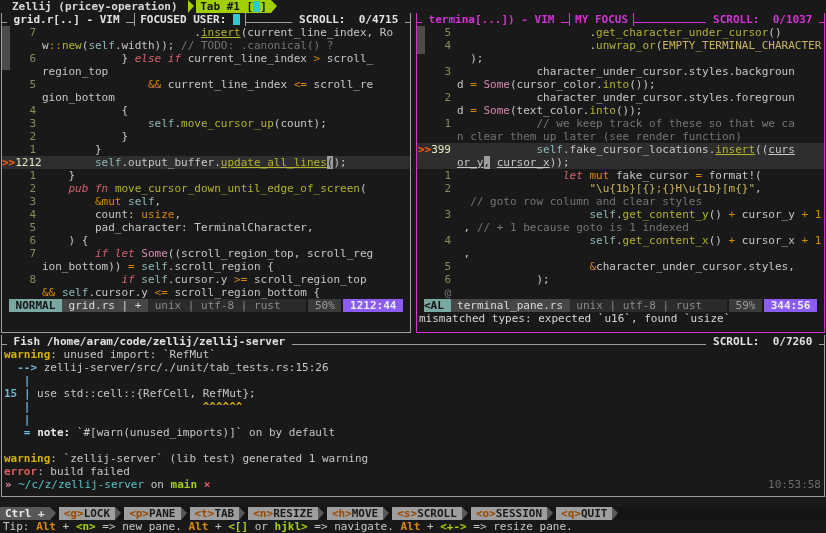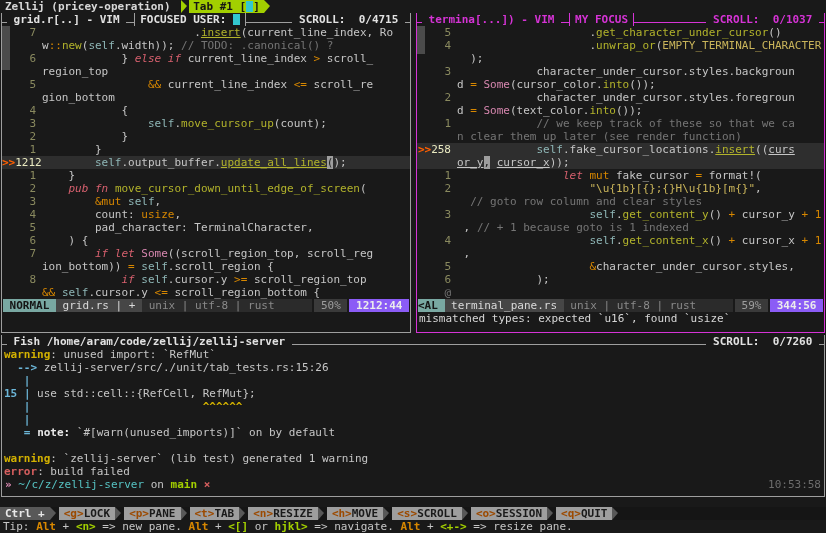--- a/index.html
+++ b/index.html
@@ -1,20 +1,20 @@
 <!DOCTYPE html>
 <html><head>
 <meta charset="utf-8">
 <style>
   *{margin:0;padding:0;box-sizing:border-box}
   html,body{background:#000}
   .screen{position:relative;width:826px;height:533px;background:#191919;overflow:hidden;
     font-family:"DejaVu Sans Mono","Liberation Mono",monospace;font-size:11px;line-height:13px;color:#c6c6c6}
   
-  .tabbar{display:flex;align-items:center;height:13px;padding-left:5px}
+  .tabbar{display:flex;align-items:center;height:13px;padding-left:12px}
   .session{color:#d8d8d8;font-weight:bold;white-space:pre}
   .tri{width:0;height:0;border-top:6px solid transparent;border-bottom:7px solid transparent;border-left:6px solid #a2cf00}
   .tri.lead{margin-left:4px;margin-right:2px}
   .tab{display:flex;align-items:center;height:13px;background:#a2cf00;color:#151515;font-weight:bold;padding:0 4px;white-space:pre}
   .ubox{display:inline-block;width:7px;height:11px;background:#33c7cf}
   
   .toppanes{display:flex;height:320px;padding:0 1px}
   .pane{position:relative;display:flex;flex-direction:column;border:1px solid #9e9e9e;border-top:none;background:#191919}
   .pane-left{flex:0 0 410px;margin-right:5px}
   .pane-right{flex:1}
@@ -51,21 +51,21 @@
   .y{color:#d3b100;font-weight:bold}
   .e{color:#d75f5f;font-weight:bold}
   .b{color:#6cb6d8;font-weight:bold}
   .bold{color:#e8e8e8;font-weight:bold}
   .pk{color:#d787af;font-weight:bold}
   .cy{color:#56c2c2}
   .gb{color:#a2cf00;font-weight:bold}
   .g{color:#a2cf00;font-weight:bold}
   .o.key{font-weight:bold}
   
-  .sbar{display:flex;height:13px;flex:0 0 13px;overflow:hidden;margin:0 1px}
+  .sbar{display:flex;height:13px;flex:0 0 13px;overflow:hidden;margin:0 7px}
   .sseg{white-space:pre}
   .sseg.mode{background:#79a8a2;color:#151515;font-weight:bold}
   .sseg.file{background:#464646;color:#dadada}
   .sseg.info{background:#2b2b2b;color:#8a8a8a;flex:1}
   .sseg.pct{background:#3a3a3a;color:#9e9e9e;margin-left:2px}
   .sseg.pos{background:#8b5cf6;color:#ececec;font-weight:bold;margin-left:2px}
   .errline{height:13px;flex:0 0 13px;white-space:pre;color:#d6d6d6;padding-left:2px;overflow:hidden}
   .fill{flex:1}
   .thumb{position:absolute;left:0;width:8px;background:#4b4b4b}
   
@@ -246,21 +246,21 @@
           </div>
           <div class="crow">
             <span class="gut"><span class="lnum">1</span></span>
             <span class="ct"><span class="c">            // we keep track of these so that we ca</span></span>
           </div>
           <div class="crow">
             <span class="gut"></span>
             <span class="ct"><span class="c">n clear them up later (see render function)</span></span>
           </div>
           <div class="crow hl">
-            <span class="gut"><span class="mark">&gt;&gt;</span><span class="lnum">258</span></span>
+            <span class="gut"><span class="mark">&gt;&gt;</span><span class="lnum">399</span></span>
             <span class="ct"><span class="d">            </span><span class="s">self</span><span class="d">.fake_cursor_locations.</span><span class="m u">insert</span><span class="d">((</span><span class="d u">curs</span></span>
           </div>
           <div class="crow hl">
             <span class="gut"></span>
             <span class="ct"><span class="d u">or_y</span><span class="cur">,</span><span class="d"> </span><span class="d u">cursor_x</span><span class="d">));</span></span>
           </div>
           <div class="crow">
             <span class="gut"><span class="lnum">1</span></span>
             <span class="ct"><span class="d">                </span><span class="k">let</span><span class="d"> </span><span class="o">mut</span><span class="d"> fake_cursor </span><span class="o">=</span><span class="d"> format!(</span></span>
           </div>

